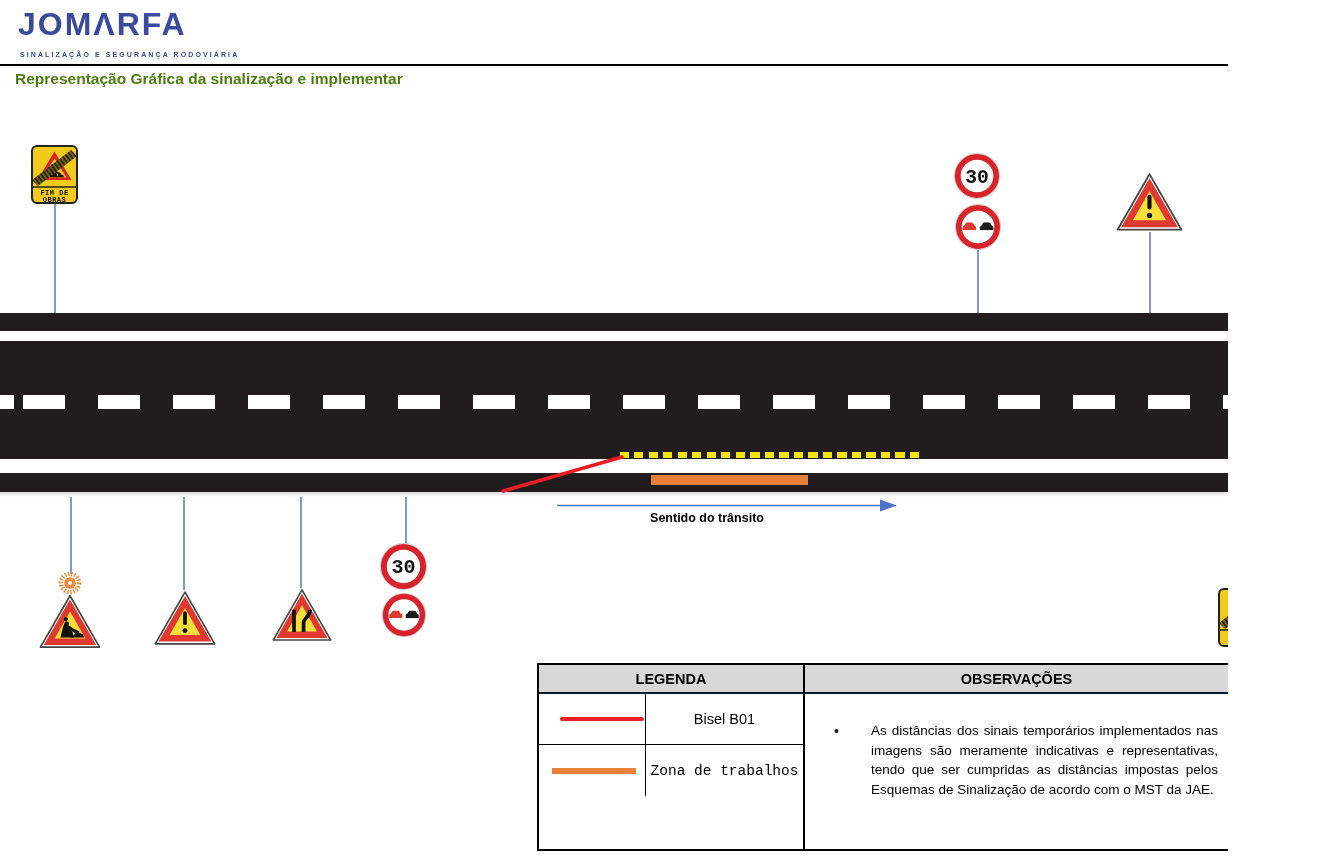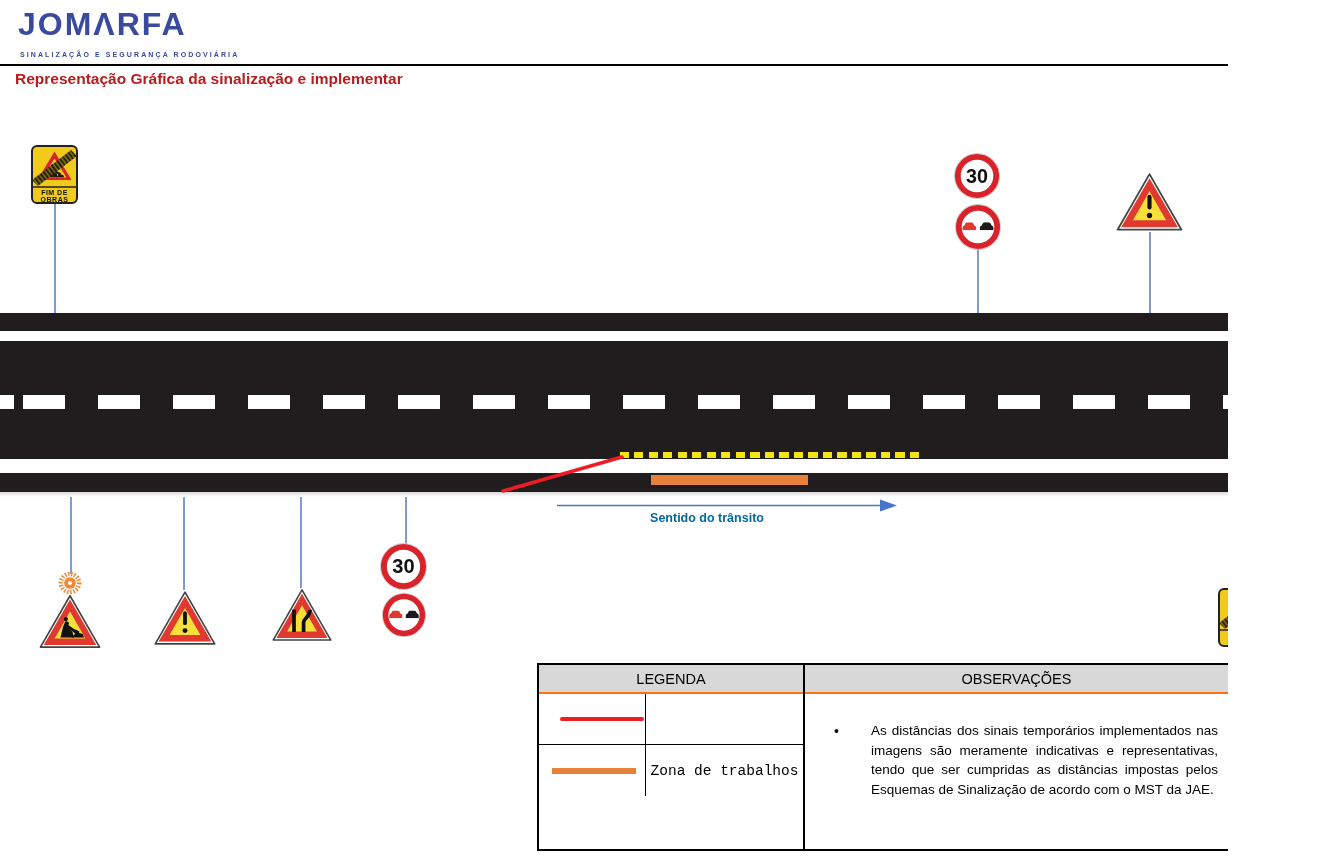--- a/index.html
+++ b/index.html
@@ -7,57 +7,57 @@
   #canvas {
     position:relative; width:1228px; height:858px; background:#fff; overflow:hidden;
     font-family:"Liberation Sans", sans-serif; color:#111;
   }
   
   .logo-word { position:absolute; left:18px; top:6px; font-size:32px; font-weight:bold;
     letter-spacing:2px; color:#3a4a9e; }
   .logo-tagline { position:absolute; left:20px; top:51px; font-size:7px; font-weight:bold;
     letter-spacing:2.1px; color:#3a4a9e; }
   .header-rule { position:absolute; left:0; top:64px; width:1237px; height:2px; background:#000; }
-  .page-title { position:absolute; left:15px; top:70px; font-size:15.5px; font-weight:bold; color:#b91c1c; }
+  .page-title { position:absolute; left:15px; top:70px; font-size:15.5px; font-weight:bold; color:#4d7c0f; }
 
   
   .road { position:absolute; left:0; top:313px; width:1326px; height:184px;
     background:linear-gradient(180deg,
       #211d1e 0px, #211d1e 18px,
       #ffffff 18px, #ffffff 28px,
       #211d1e 28px, #211d1e 146px,
       #ffffff 146px, #ffffff 160px,
       #211d1e 160px, #211d1e 179px,
       #d9d9d9 179px, #ffffff 184px); }
   .center-dashes { position:absolute; left:0; top:82px; width:1326px; height:14px;
     background:repeating-linear-gradient(90deg,#fff 0 42px,transparent 42px 75px);
     background-position:23px 0; }
   .cone-line { position:absolute; left:620px; top:452px; width:303px; height:6px;
     background:repeating-linear-gradient(90deg,#f2e410 0 9px,transparent 9px 14.5px); }
   .work-zone-bar { position:absolute; left:651px; top:475px; width:157px; height:10px; background:#e8823b; }
   .bisel-svg { position:absolute; left:496px; top:450px; width:134px; height:46px; }
   .arrow-svg { position:absolute; left:557px; top:499px; width:340px; height:13px; }
   .direction-label { position:absolute; left:557px; top:511px; width:300px; text-align:center;
-    font-size:12.5px; font-weight:bold; color:#0369a1; }
+    font-size:12.5px; font-weight:bold; color:#000000; }
 
   
   .pole { position:absolute; width:2px; background:#7d99d6; }
 
   
-  .sign { position:absolute; }
+  .sign { position:absolute;font-family:Liberation Mono, monospace; }
   .sign svg { display:block; width:100%; height:100%; }
 
   
   .tablewrap { position:absolute; left:537px; top:663px; width:693px; height:188px;
     border:2px solid #000; display:flex; }
   .leg { width:272px; border-right:2px solid #000; display:flex; flex-direction:column; }
   .obs { flex:1; display:flex; flex-direction:column; }
-  .thead { height:29px; background:#d8d8d8; border-bottom:2px solid #f97316;
+  .thead { height:29px; background:#d8d8d8; border-bottom:2px solid #0f172a;
     display:flex; align-items:center; justify-content:center;
-    font-size:14.5px; font-weight:normal; color:#000; }
+    font-size:14.5px; font-weight:bold; color:#000; }
   .lrow { height:51px; border-bottom:1.5px solid #000; display:flex; }
   .lrow:last-child { border-bottom:none;font-family:Liberation Mono, monospace; }
   .mcell { width:107px; border-right:1.5px solid #000; position:relative; }
   .lcell { flex:1; display:flex; align-items:center; justify-content:center; font-size:14.5px; color:#000; }
   .marker { position:absolute; top:50%; transform:translateY(-50%); }
   .marker.red-line { left:21px; width:84px; height:4px; background:#ee1c24; border-radius:2px; }
   .marker.yellow-dots { left:21px; width:92px; height:3px;
     background:repeating-linear-gradient(90deg,#f2e410 0 2.5px,transparent 2.5px 5.5px); }
   .marker.orange-bar { left:13px; width:84px; height:6px; background:#e8823b; }
   .obody { position:relative; flex:1; }
@@ -242,20 +242,21 @@
     </svg>
   </div>
 
   <div class="tablewrap">
     <div class="leg">
       <div class="thead">LEGENDA</div>
       <div class="lrow">
         <div class="mcell">
             <div class="marker red-line"></div>
           </div>
+        <div class="lcell">Bisel B01</div>
       </div>
       <div class="lrow">
         <div class="mcell">
             <div class="marker orange-bar"></div>
           </div>
         <div class="lcell">Zona de trabalhos</div>
       </div>
     </div>
     <div class="obs">
       <div class="thead">OBSERVAÇÕES</div>

